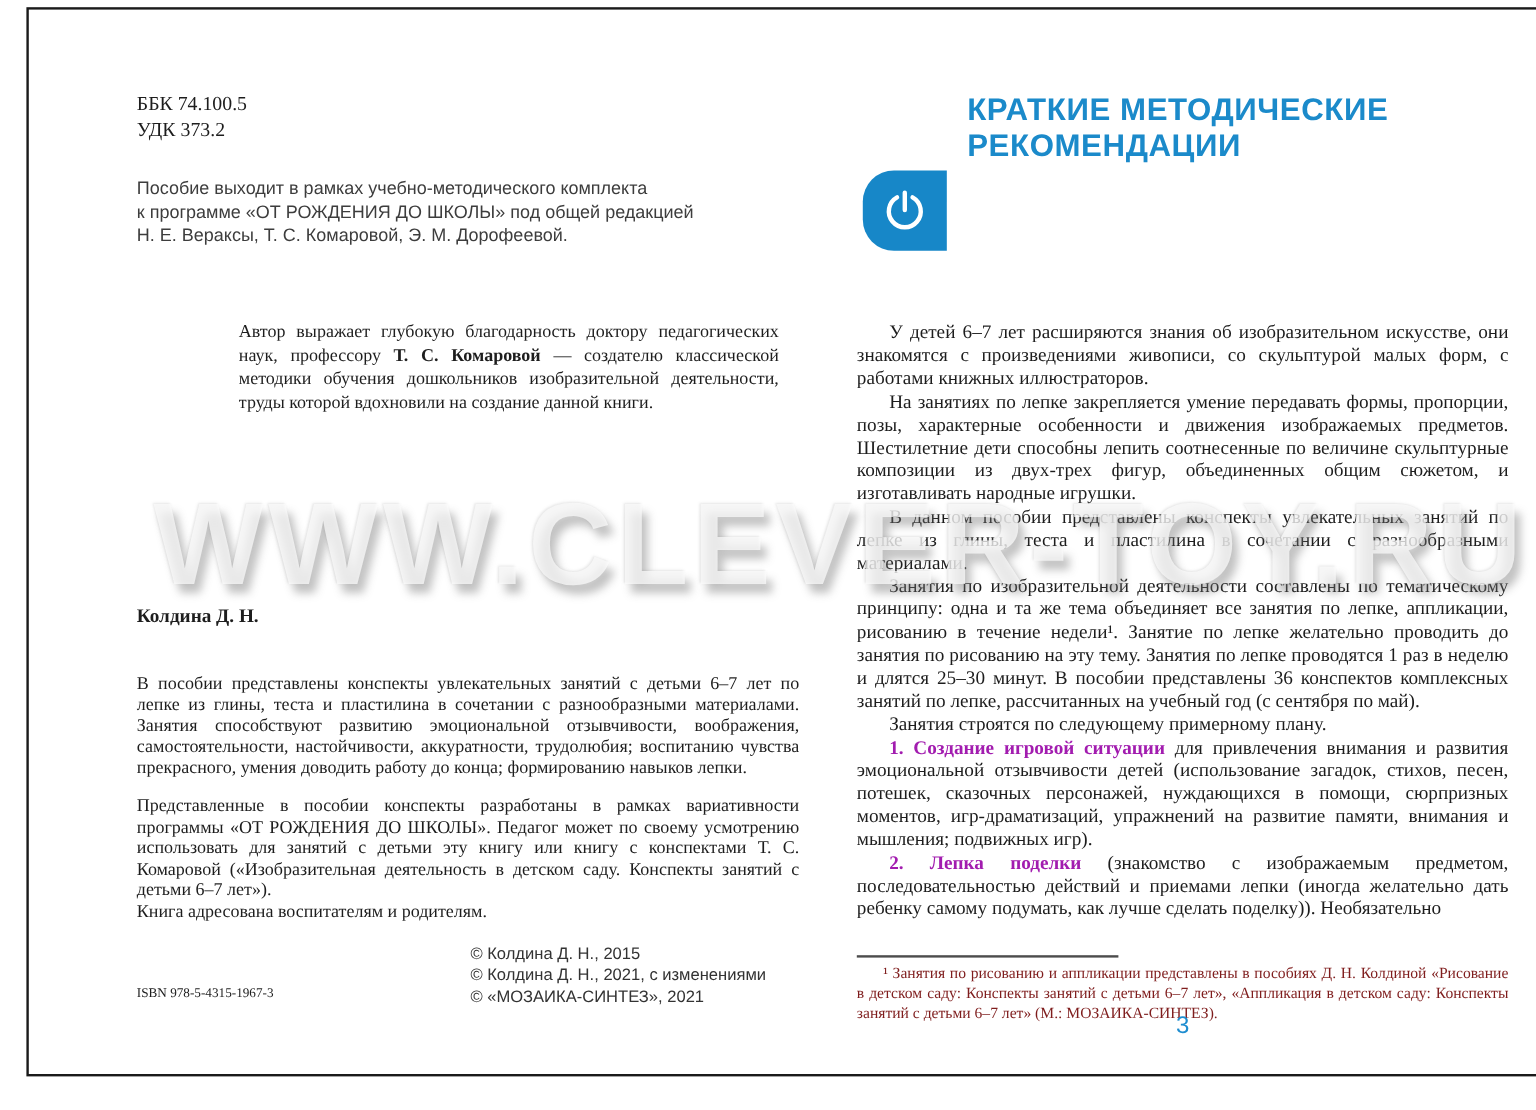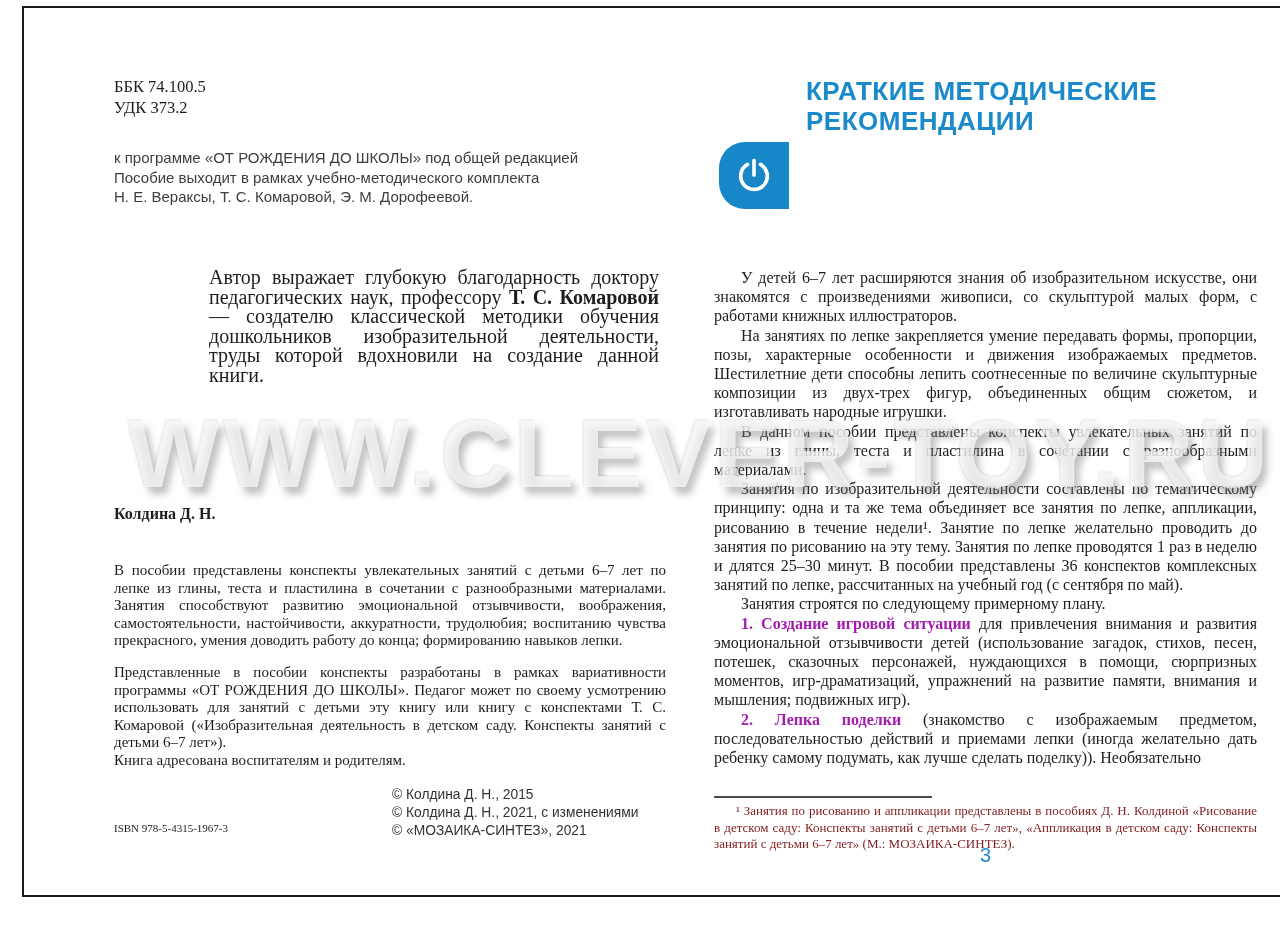--- a/index.html
+++ b/index.html
@@ -16,21 +16,21 @@
 
   .bbk-block { position:absolute; left:0; top:2px; font-size:16.5px; line-height:21px; }
 
   .series-note {
     position:absolute; left:0; top:74px;
     font-family:"Liberation Sans", sans-serif; font-size:15px; line-height:19.5px; color:#3d3d3d;
   }
 
   .acknowledgment {
     position:absolute; left:85px; top:194px; width:450px;
-    font-size:20px; line-height:19.5px; text-align:justify;margin-left:10px;
+    font-size:15px; line-height:19.5px; text-align:justify;
   }
   .acknowledgment b { font-weight:bold; }
 
   .biblio { position:absolute; left:0; top:430px; width:552px; font-size:16px; line-height:20px; text-align:justify; }
   .biblio .author { font-weight:bold; }
   .biblio .title  { font-weight:bold; }
 
   .annotation { position:absolute; width:552px; font-size:15px; line-height:17.6px; text-align:justify; }
   .ann-1 { left:0; top:488px; }
   .ann-2 { left:0; top:590px; }
@@ -88,22 +88,22 @@
 <div class="page-frame">
 
   <div class="left-page">
 
     <div class="bbk-block">
       <div>ББК 74.100.5</div>
       <div>УДК 373.2</div>
     </div>
 
     <div class="series-note">
+      <div>Пособие выходит в рамках учебно-методического комплекта</div>
       <div>к программе «ОТ РОЖДЕНИЯ ДО ШКОЛЫ» под общей редакцией</div>
-      <div>Пособие выходит в рамках учебно-методического комплекта</div>
       <div>Н. Е. Вераксы, Т. С. Комаровой, Э. М. Дорофеевой.</div>
     </div>
 
     <div class="acknowledgment">
       <span>Автор выражает глубокую благодарность доктору педагогических наук, профессору </span><b>Т. С. Комаровой</b><span> — создателю классической методики обучения дошкольников изобразительной деятельности, труды которой вдохновили на создание данной книги.</span>
     </div>
 
     <div class="biblio">
       <div class="author">Колдина Д. Н.</div>
     </div>

